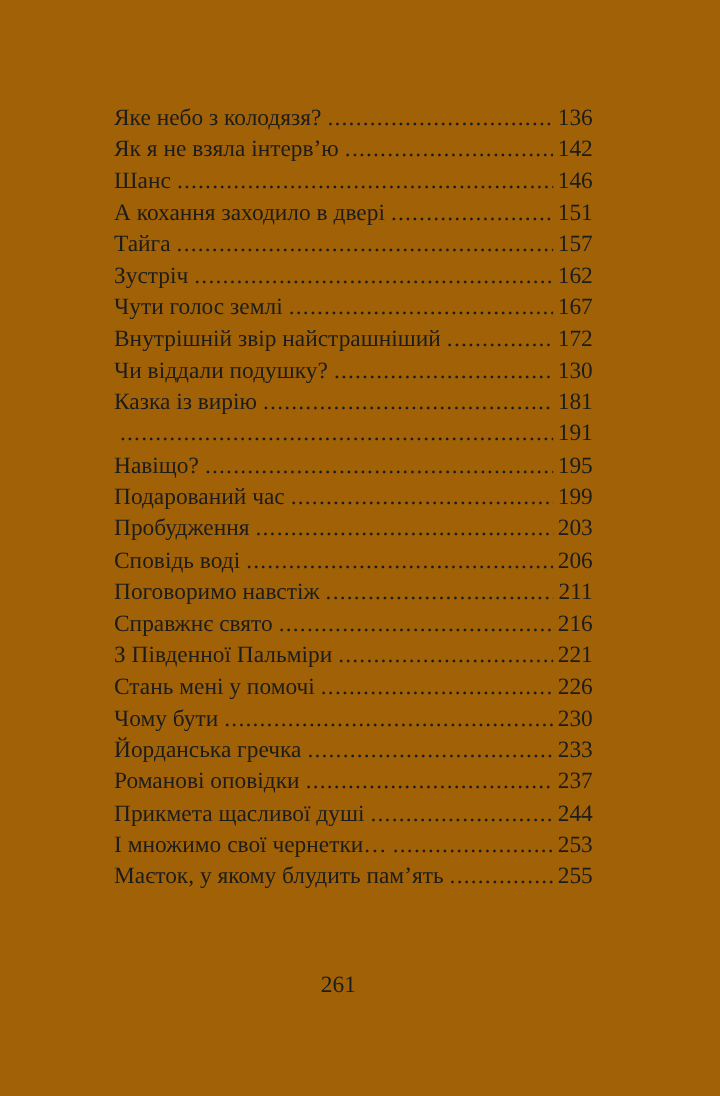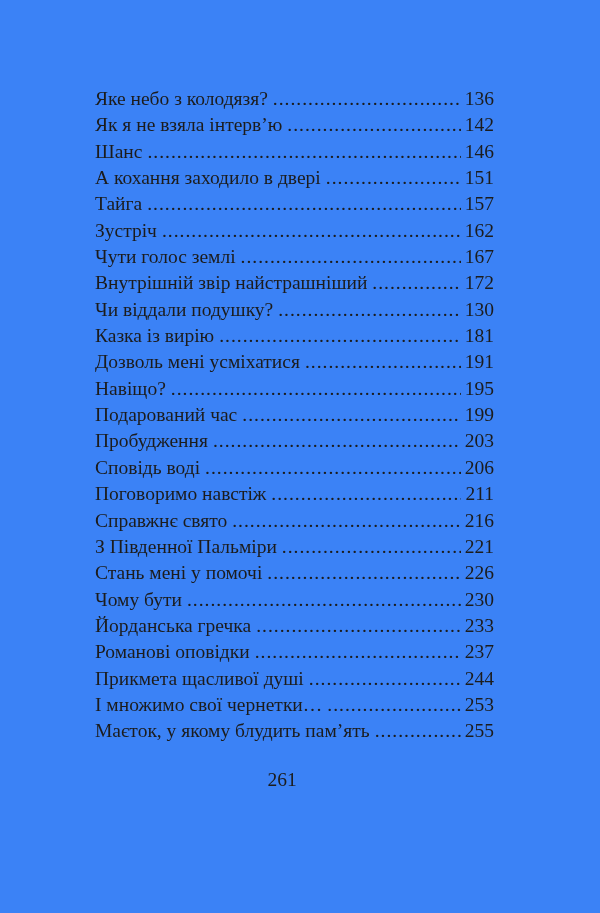--- a/index.html
+++ b/index.html
@@ -4,21 +4,21 @@
 <style>
   html, body {
     margin: 0;
     padding: 0;
     background: #ffffff;
   }
   .page {
     position: relative;
     width: 600px;
     height: 913px;
-    background: #3b82f6;
+    background: #a16207;
     overflow: hidden;
     font-family: "Liberation Serif", "DejaVu Serif", serif;
     color: #1c1c1c;
   }
   .toc {
     position: absolute;
     top: 86px;
     left: 95px;
     width: 399px;
   }
@@ -41,21 +41,21 @@
   .toc-leader::after {
     content: "...........................................................................................................................";
     letter-spacing: 1px;
     color: #1c1c1c;
   }
   .toc-page {
     flex: 0 0 auto;
   }
   .footer-pagenum {
     position: absolute;
-    top: 768px;
+    top: 810px;
     left: 282px;
     transform: translateX(-50%);
     font-size: 19.5px;
     line-height: 24px;
   }
 </style>
 </head>
 <body>
 
 <div class="page">
@@ -115,21 +115,20 @@
   </div>
 
   <div class="toc-row">
     <span class="toc-title">Казка із вирію</span>
     <span class="toc-leader"></span>
     <span class="toc-page">181</span>
   </div>
 
 
   <div class="toc-row">
-    <span class="toc-title">Дозволь мені усміхатися</span>
     <span class="toc-leader"></span>
     <span class="toc-page">191</span>
   </div>
 
   <div class="toc-row">
     <span class="toc-title">Навіщо?</span>
     <span class="toc-leader"></span>
     <span class="toc-page">195</span>
   </div>
 

